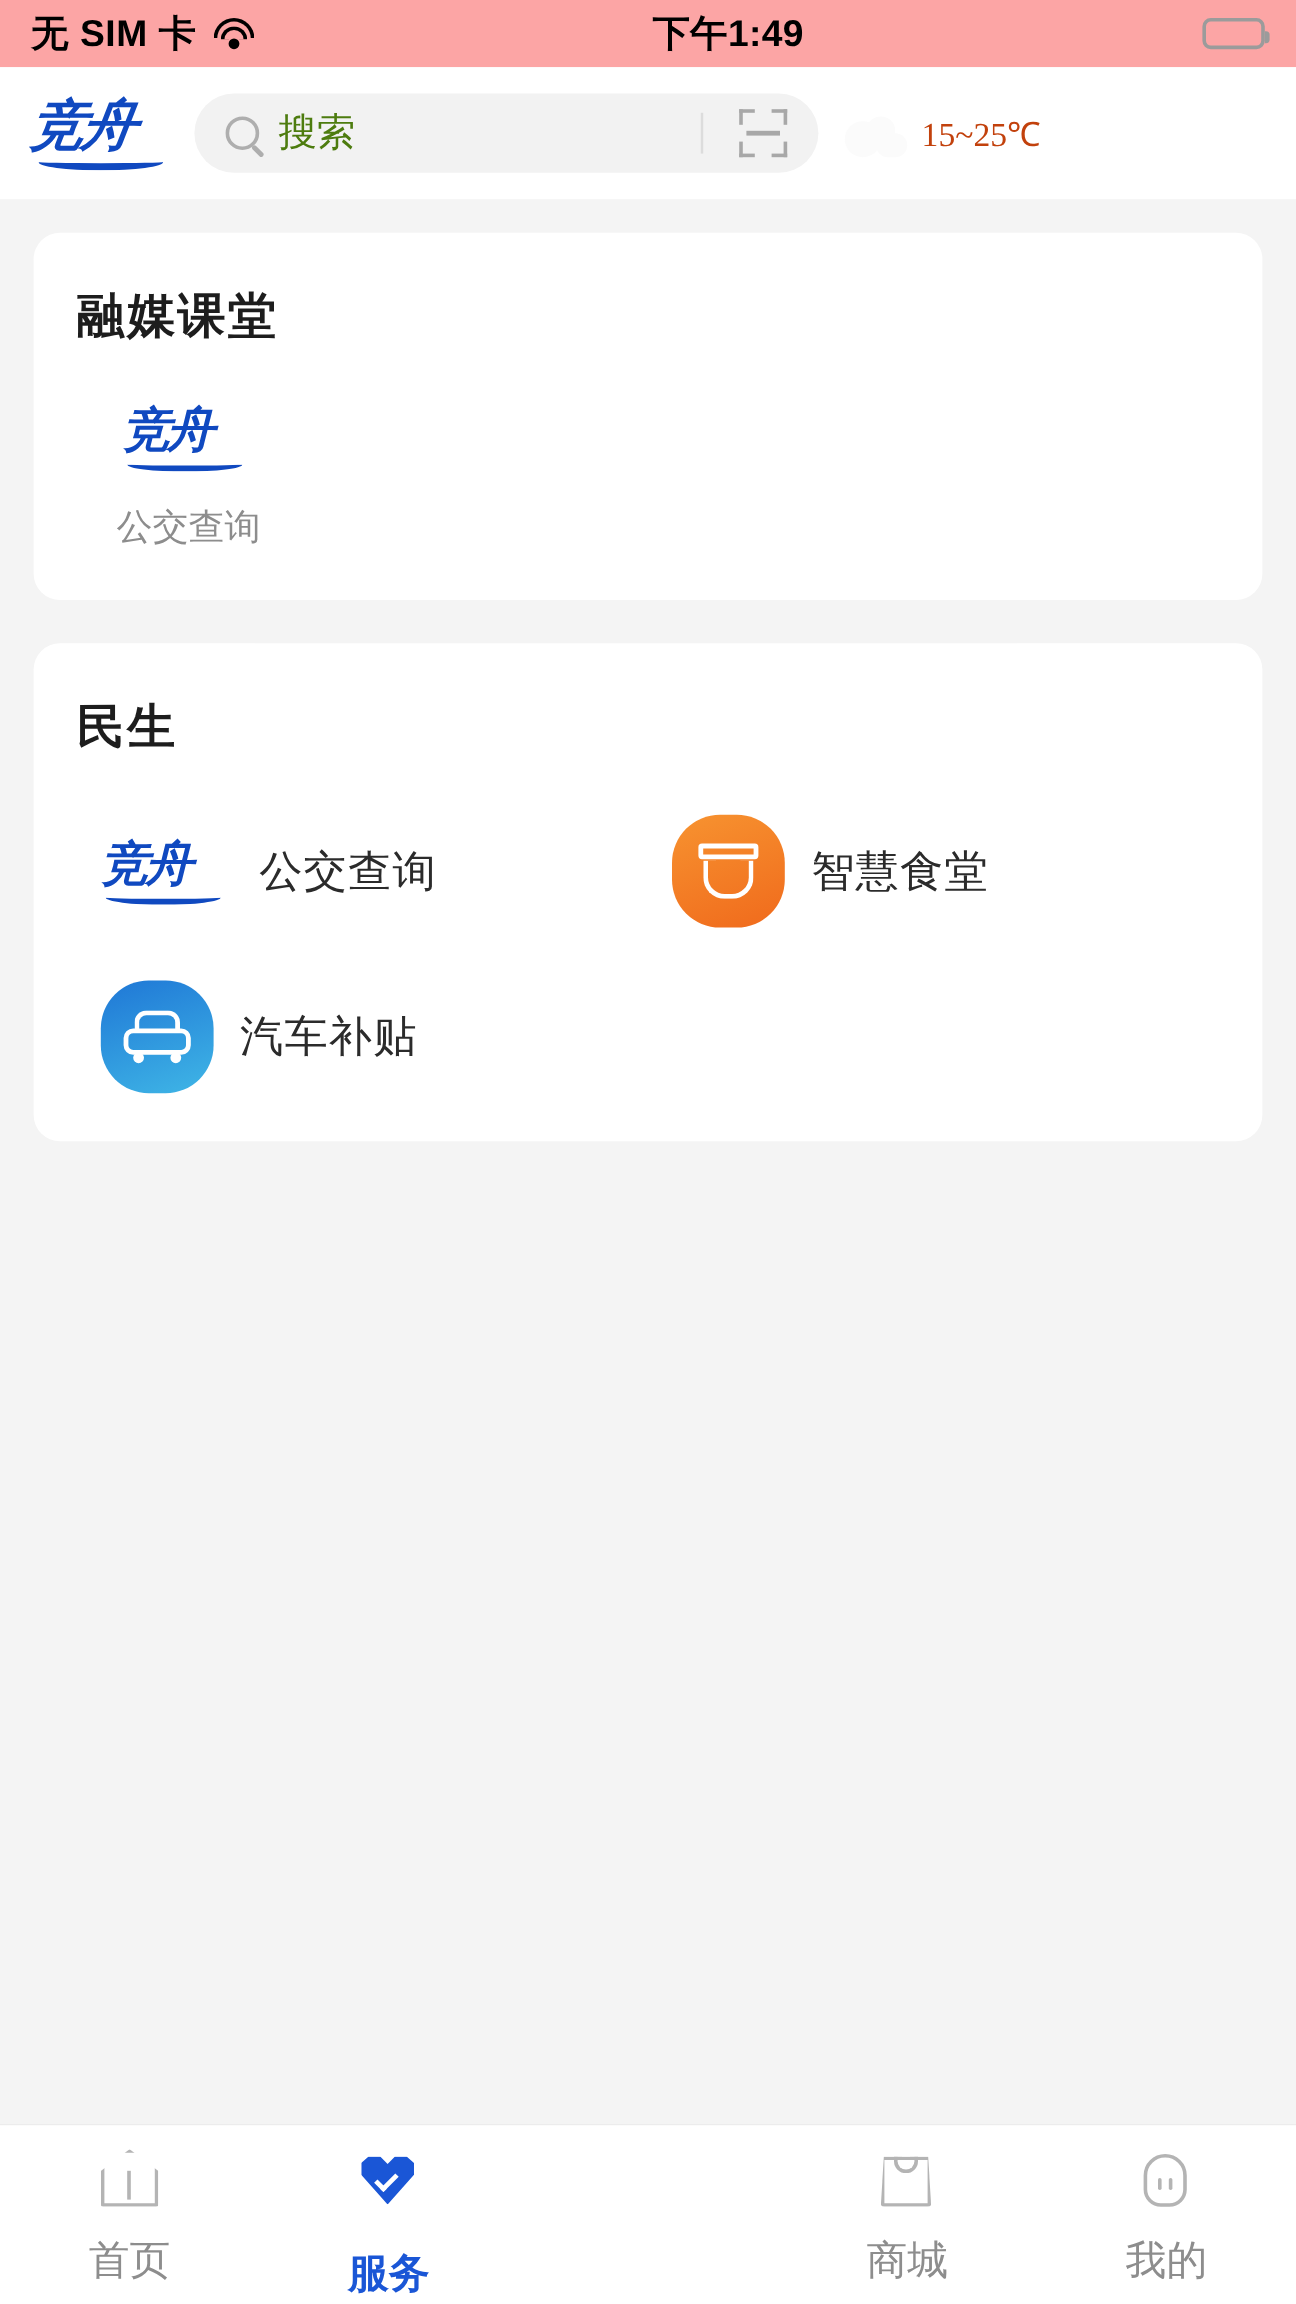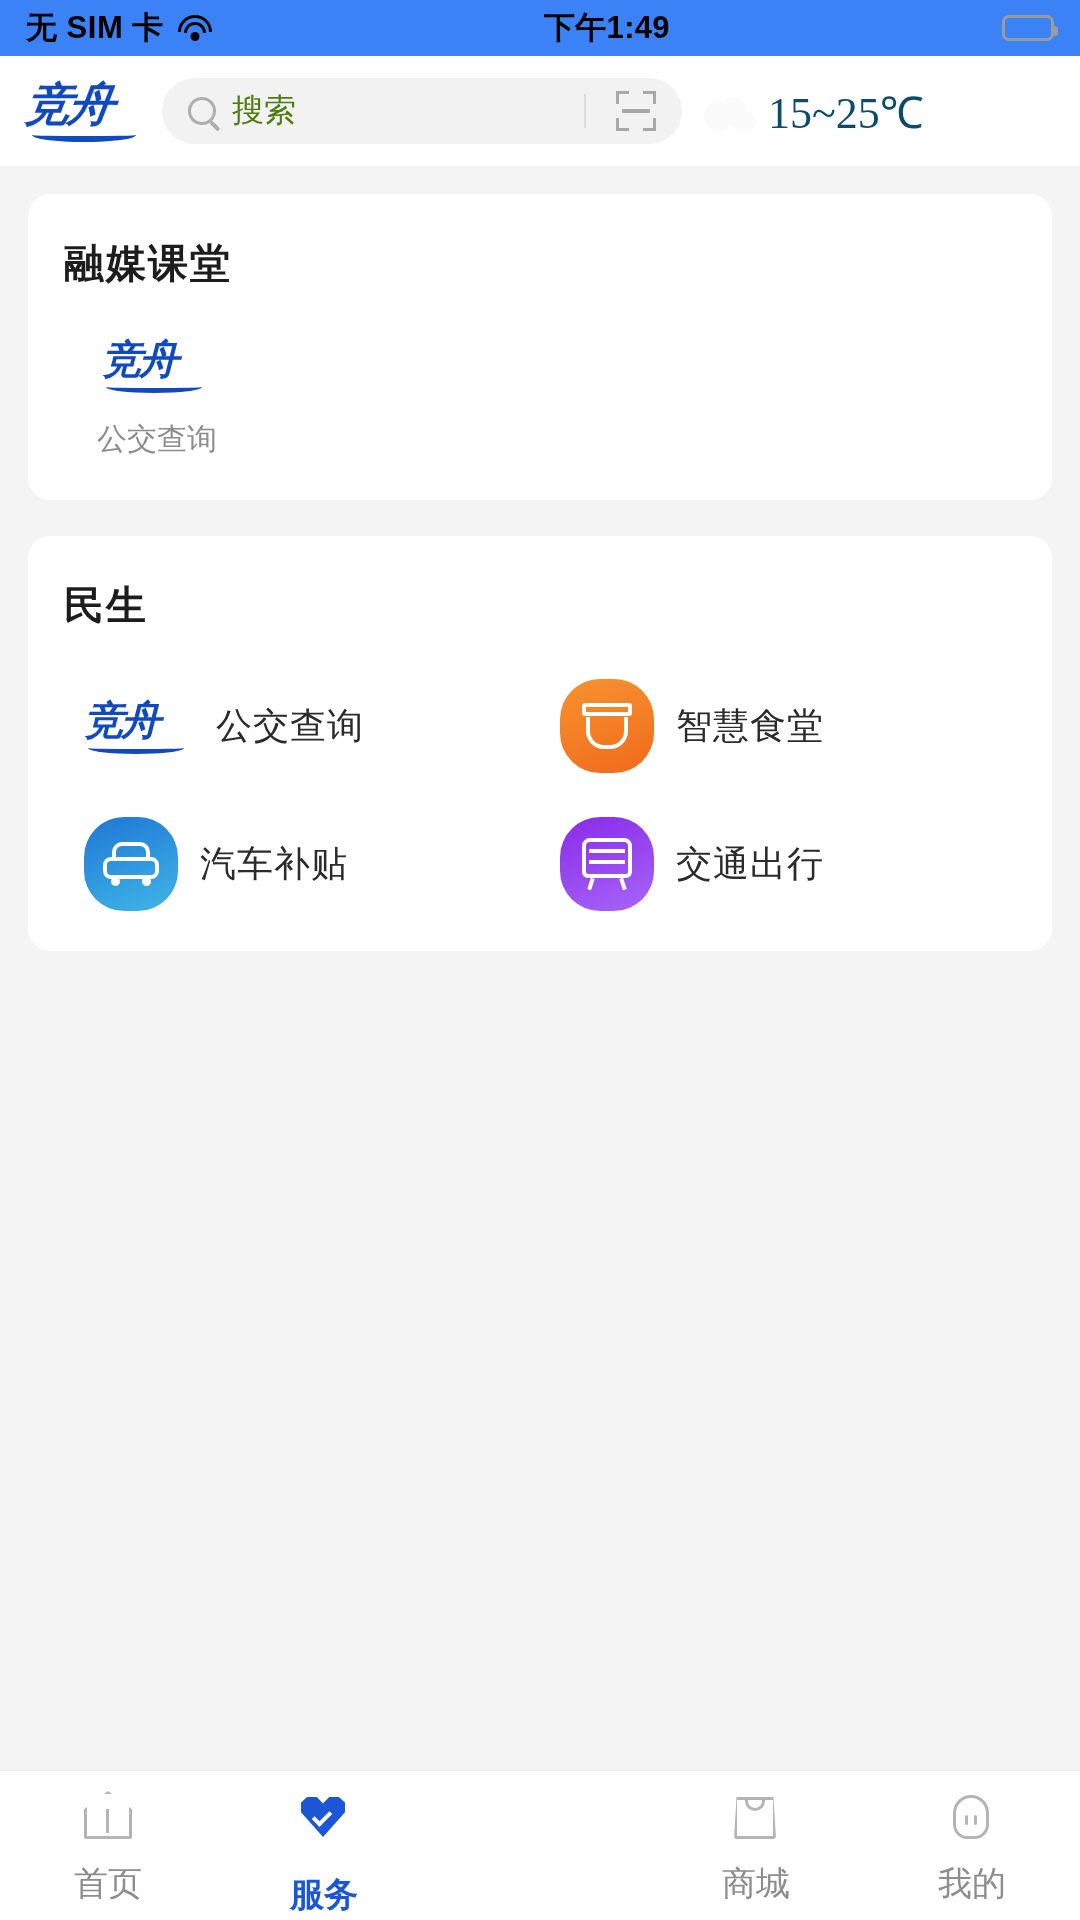--- a/index.html
+++ b/index.html
@@ -6,21 +6,21 @@
   html, body {
     width:1080px; height:1920px;
     font-family:"Liberation Sans", sans-serif;
     background:#f4f4f4;
     overflow:hidden;
   }
   #app { position:relative; width:1080px; height:1920px; background:#f4f4f4; }
 
   
   .statusbar {
-    height:56px; background:#3b82f6;
+    height:56px; background:#fca5a5;
     display:flex; align-items:center; justify-content:space-between;
     padding:0 26px;
   }
   .sb-left { display:flex; align-items:center; gap:14px; }
   .sb-carrier { font-size:31px; font-weight:600; color:#000; letter-spacing:0.5px; }
   .wifi-ico { width:34px; height:26px; position:relative; }
   .wifi-ico i {
     position:absolute; left:50%; transform:translateX(-50%);
     border:3.5px solid #000; border-bottom:none; border-radius:50% 50% 0 0 / 100% 100% 0 0;
     box-sizing:border-box;
@@ -90,21 +90,21 @@
   .scan .bar { position:absolute; left:6px; right:6px; top:18px; height:3.5px; background:#a8a8a8; width:auto; border:none; }
 
   .weather { display:flex; align-items:center; gap:6px; flex:0 0 auto; }
   .cloud-ico { width:62px; height:44px; position:relative; }
   .cloud-ico i {
     position:absolute; background:#fbfbfb; border-radius:50%;
   }
   .cloud-ico i.c1 { width:30px; height:30px; left:4px; bottom:2px; }
   .cloud-ico i.c2 { width:24px; height:24px; left:22px; bottom:12px; }
   .cloud-ico i.c3 { width:26px; height:20px; left:30px; bottom:2px; border-radius:10px; }
-  .temp { font-size:44px; color:#0c4a6e; letter-spacing:0px; font-family:"Liberation Serif", serif; }
+  .temp { font-size:28px; color:#c2410c; letter-spacing:0px; font-family:"Liberation Serif", serif; }
 
   
   .content { padding:28px 28px 0 28px; }
 
   .card {
     background:#ffffff; border-radius:22px; margin-bottom:36px;
     padding:42px 36px 40px 36px;
   }
   .card-title {
     font-size:40px; font-weight:700; color:#1d1d1d;
@@ -362,32 +362,20 @@
             <span class="ico-car">
               <span class="top"></span>
                 <span class="bot"></span>
               <span class="w1"></span>
                 <span class="w2"></span>
             </span>
           </span>
           <span class="svc-label">汽车补贴</span>
         </div>
 
-        <div class="svc-item">
-          <span class="svc-icon" style="background:linear-gradient(160deg,#8a2be8,#a765f7)">
-            <span class="ico-train">
-              <span class="car"></span>
-                <span class="winbar"></span>
-                <span class="winbar2"></span>
-              <span class="lg1"></span>
-                <span class="lg2"></span>
-            </span>
-          </span>
-          <span class="svc-label">交通出行</span>
-        </div>
 
       </div>
     </div>
   </div>
 
   <div class="tabbar">
 
     <div class="tab">
       <span class="tab-ico">
         <span class="ico-home"><span class="roof"></span><span class="stem"></span></span>

